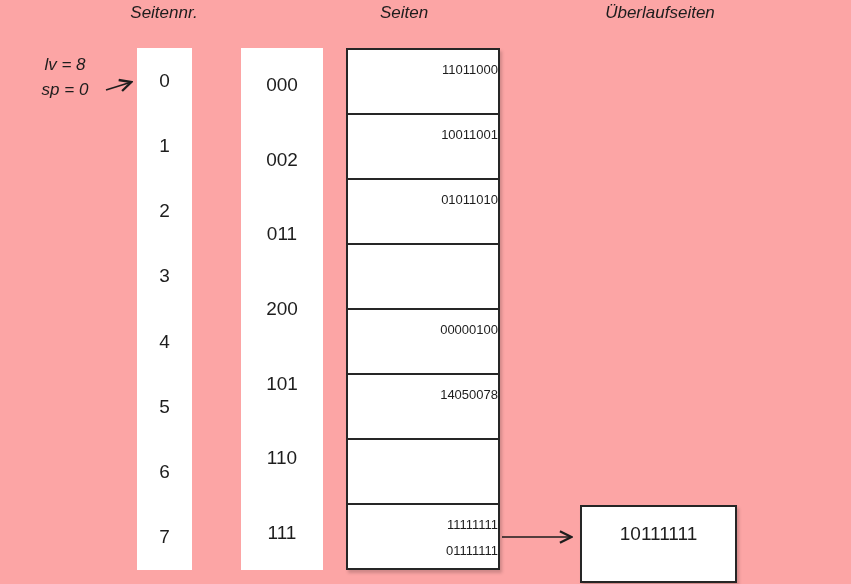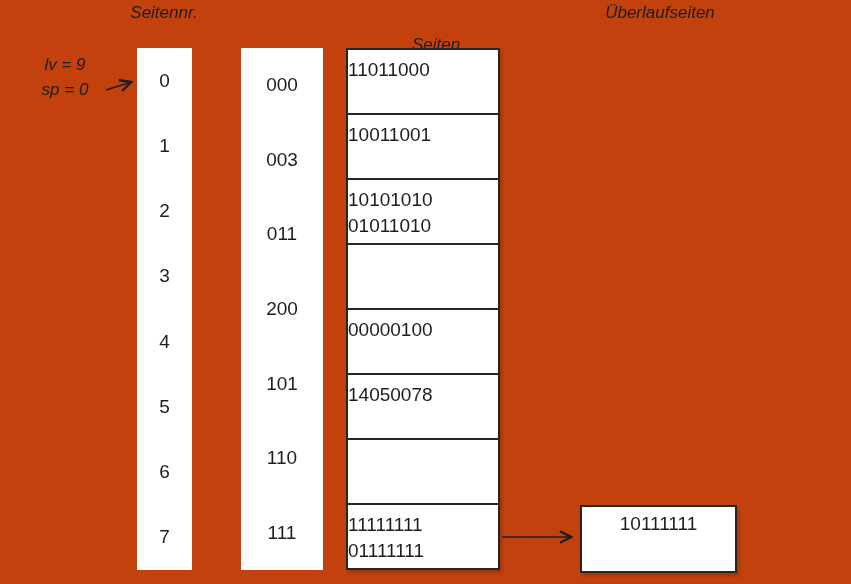--- a/index.html
+++ b/index.html
@@ -4,35 +4,35 @@
 <style>
   html,body{margin:0;padding:0;}
   body{
     font-family:"Liberation Sans",sans-serif;
     color:#1d1d1d;
     background:#e9e9e9;
   }
   .canvas{
     position:relative;
     width:851px;height:584px;
-    background:#c2410c;
+    background:#fca5a5;
     overflow:hidden;
   }
   
   .col-header{
     position:absolute;top:3px;
     transform:translateX(-50%);
     font-style:italic;
     font-size:17px;
     font-weight:500;
     white-space:nowrap;
   }
   .h-seitennr{left:164px;}
   .h-hw{left:283px;margin-top:48px;}
-  .h-seiten{left:436px;margin-top:32px;}
+  .h-seiten{left:404px;}
   .h-ueberlauf{left:660px;}
 
   
   .annotation{
     position:absolute;left:22px;top:52px;width:86px;
     font-style:italic;font-size:17px;line-height:25px;
     text-align:center;white-space:nowrap;
   }
   .annotation span{display:block;}
 
@@ -55,58 +55,58 @@
     width:150px;height:518px;
     background:#ffffff;
     border:2px solid #262626;
     box-shadow:2px 3px 3px rgba(0,0,0,0.18);
     display:flex;flex-direction:column;
   }
   .bucket{
     flex:1;
     border-top:2px solid #262626;
     padding-top:7px;
-    text-align:left;
-    font-size:19px;line-height:26px;
+    text-align:right;
+    font-size:13px;line-height:26px;
     overflow:hidden;
   }
   .bucket:first-child{border-top:none;}
   .bucket .line{display:block;min-height:0;}
 
   
   .overflow-box{
     position:absolute;left:580px;top:505px;
     width:153px;height:60px;
     background:#ffffff;
     border:2px solid #262626;
     box-shadow:2px 3px 3px rgba(0,0,0,0.18);
     text-align:center;
     font-size:19px;line-height:26px;
-    padding-top:4px;
+    padding-top:14px;
     box-sizing:content-box;
   }
 
   
   .arrows{
     position:absolute;left:0;top:0;width:851px;height:584px;
     pointer-events:none;
   }
 </style>
 </head>
 <body>
 
 <div class="canvas">
 
   <span class="col-header h-seitennr">Seitennr.</span>
   <span class="col-header h-hw">h(w)</span>
   <span class="col-header h-seiten">Seiten</span>
   <span class="col-header h-ueberlauf">Überlaufseiten</span>
 
   <div class="annotation">
-    <span>lv = 9</span>
+    <span>lv = 8</span>
     <span>sp = 0</span>
   </div>
 
   <svg class="arrows" viewBox="0 0 851 584">
     <defs>
       <marker id="ah" viewBox="0 0 10 10" refX="8" refY="5" markerWidth="9" markerHeight="9" orient="auto-start-reverse">
         <path d="M1,1 L9,5 L1,9" fill="none" stroke="#1d1d1d" stroke-width="1.6"></path>
       </marker>
     </defs>
     <path d="M106,90 L130,82.5" fill="none" stroke="#1d1d1d" stroke-width="1.6" marker-end="url(#ah)"></path>
@@ -119,39 +119,38 @@
     <div class="slot">2</div>
     <div class="slot">3</div>
     <div class="slot">4</div>
     <div class="slot">5</div>
     <div class="slot">6</div>
     <div class="slot">7</div>
   </div>
 
   <div class="numcol col-hash">
     <div class="slot">000</div>
-    <div class="slot">003</div>
+    <div class="slot">002</div>
     <div class="slot">011</div>
     <div class="slot">200</div>
     <div class="slot">101</div>
     <div class="slot">110</div>
     <div class="slot">111</div>
   </div>
 
   <div class="pages-box">
     <div class="bucket">
       <span class="line">11011000</span>
       <span class="line"></span>
     </div>
     <div class="bucket">
       <span class="line">10011001</span>
       <span class="line"></span>
     </div>
     <div class="bucket">
-      <span class="line">10101010</span>
       <span class="line">01011010</span>
     </div>
     <div class="bucket">
       <span class="line"></span>
       <span class="line"></span>
     </div>
     <div class="bucket">
       <span class="line">00000100</span>
       <span class="line"></span>
     </div>

